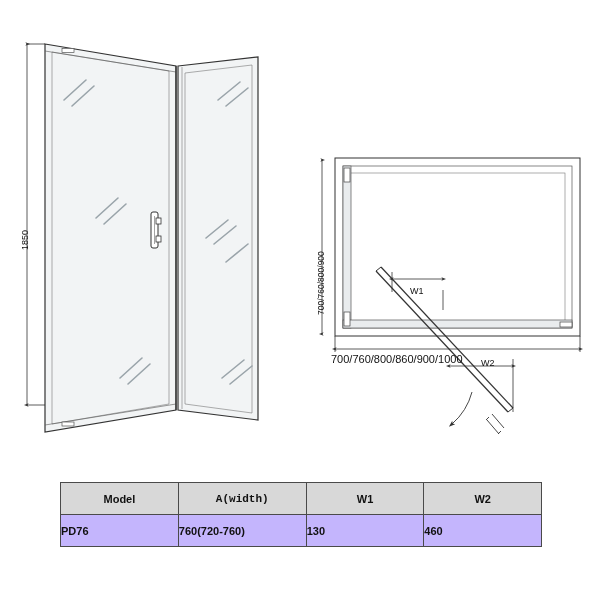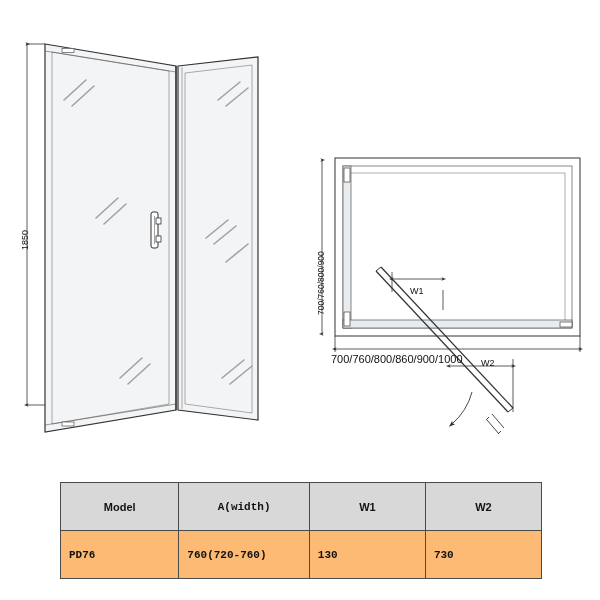--- a/index.html
+++ b/index.html
@@ -44,32 +44,31 @@
     left: 60px;
     top: 482px;
     width: 482px;
     border-collapse: collapse;
     font-size: 11px;
   }
   .spec-table th, .spec-table td {
     border: 1px solid #4a4a4a;
     height: 31px;
     font-weight: bold;
-    padding: 8px;
+    padding: 0;
   }
   .spec-table thead th {
     background: #d8d8d8;
     color: #111;
     font-size: 11px;
   }
   .spec-table tbody td {
-    background: #fdba74;
+    background: #c4b5fd;
     color: #111;
     font-size: 11px;
-    font-family: Liberation Mono, monospace;
   }
   .col-model { width: 118px; }
   .col-a     { width: 128px; font-family: Liberation Mono, monospace; }
   .col-w1    { width: 118px; }
   .col-w2    { width: 118px; }
 </style>
 </head>
 <body>
 
 <div class="stage">
@@ -224,18 +223,18 @@
         <th class="col-a">A(width)</th>
         <th class="col-w1">W1</th>
         <th class="col-w2">W2</th>
       </tr>
     </thead>
     <tbody>
       <tr>
         <td>PD76</td>
         <td>760(720-760)</td>
         <td>130</td>
-        <td>730</td>
+        <td>460</td>
       </tr>
     </tbody>
   </table>
 
 </div>
 
 </body></html>

